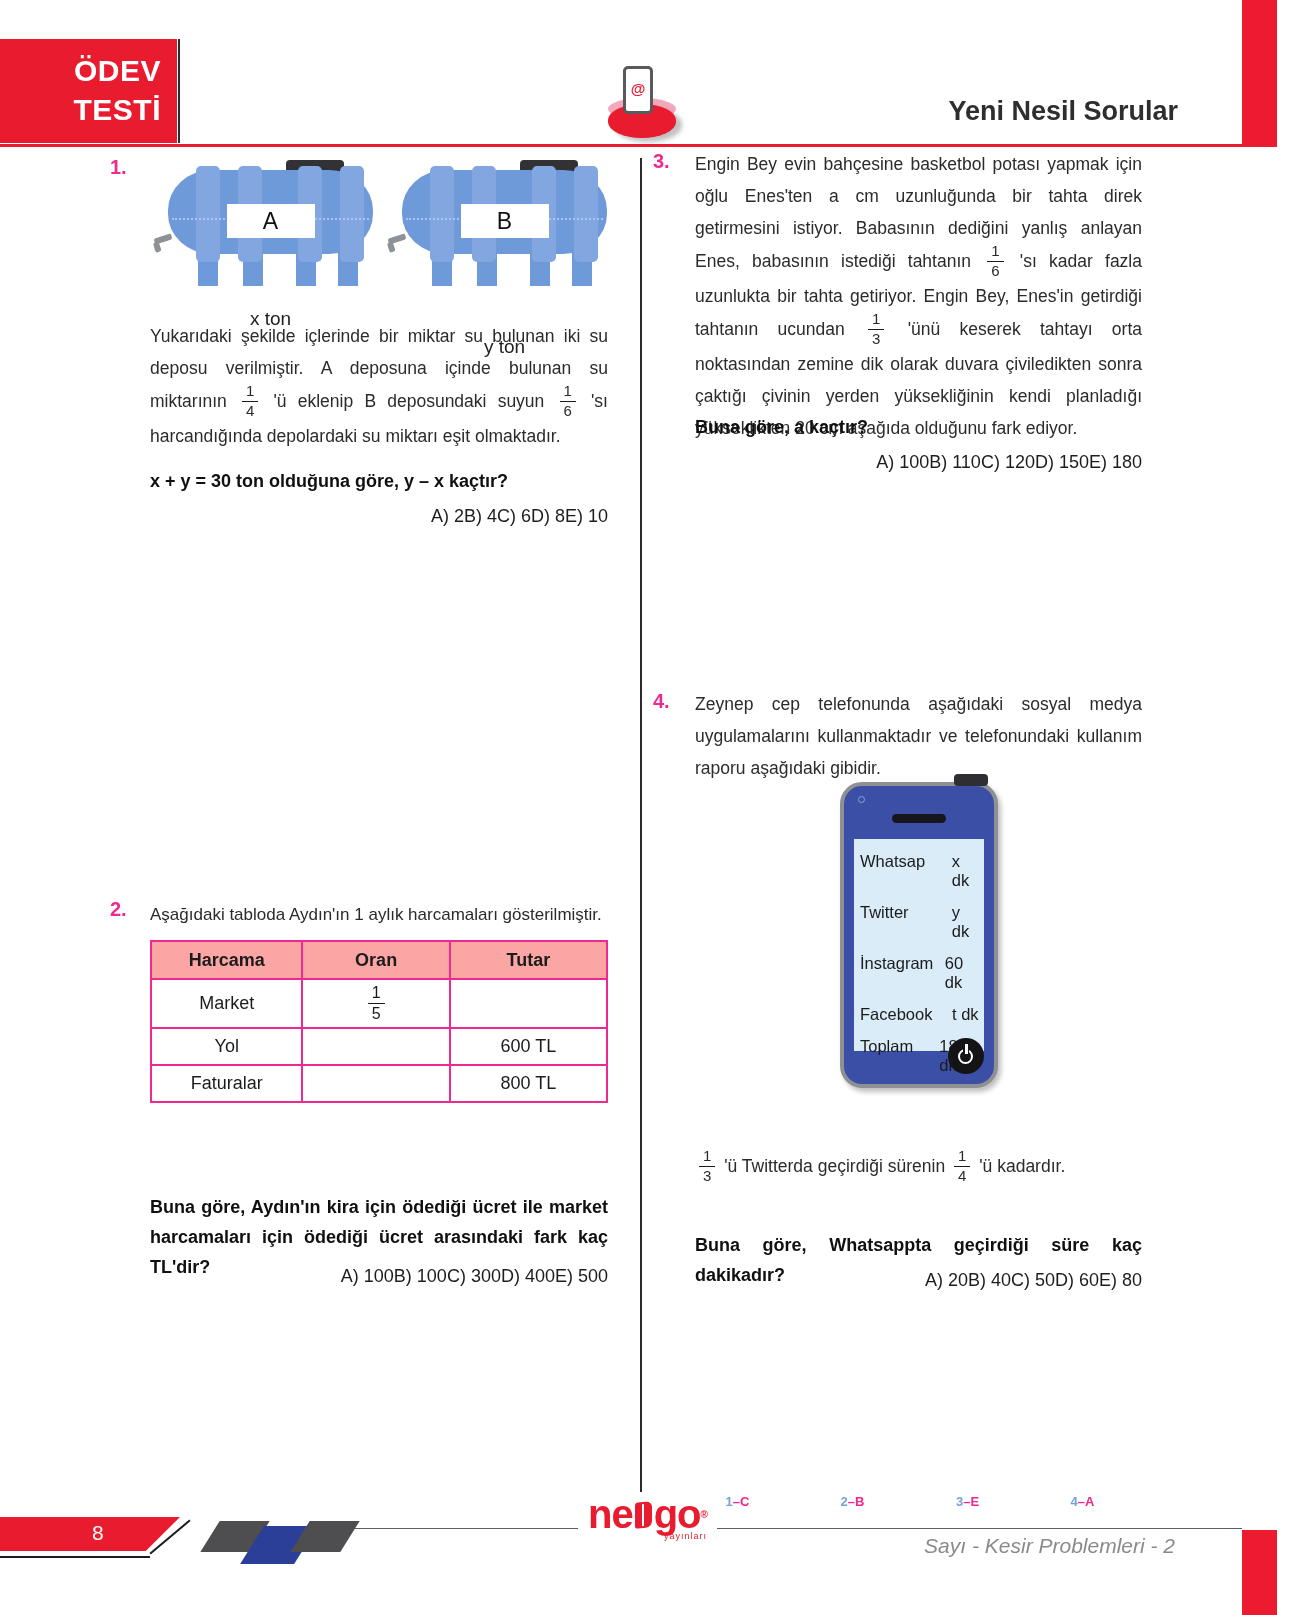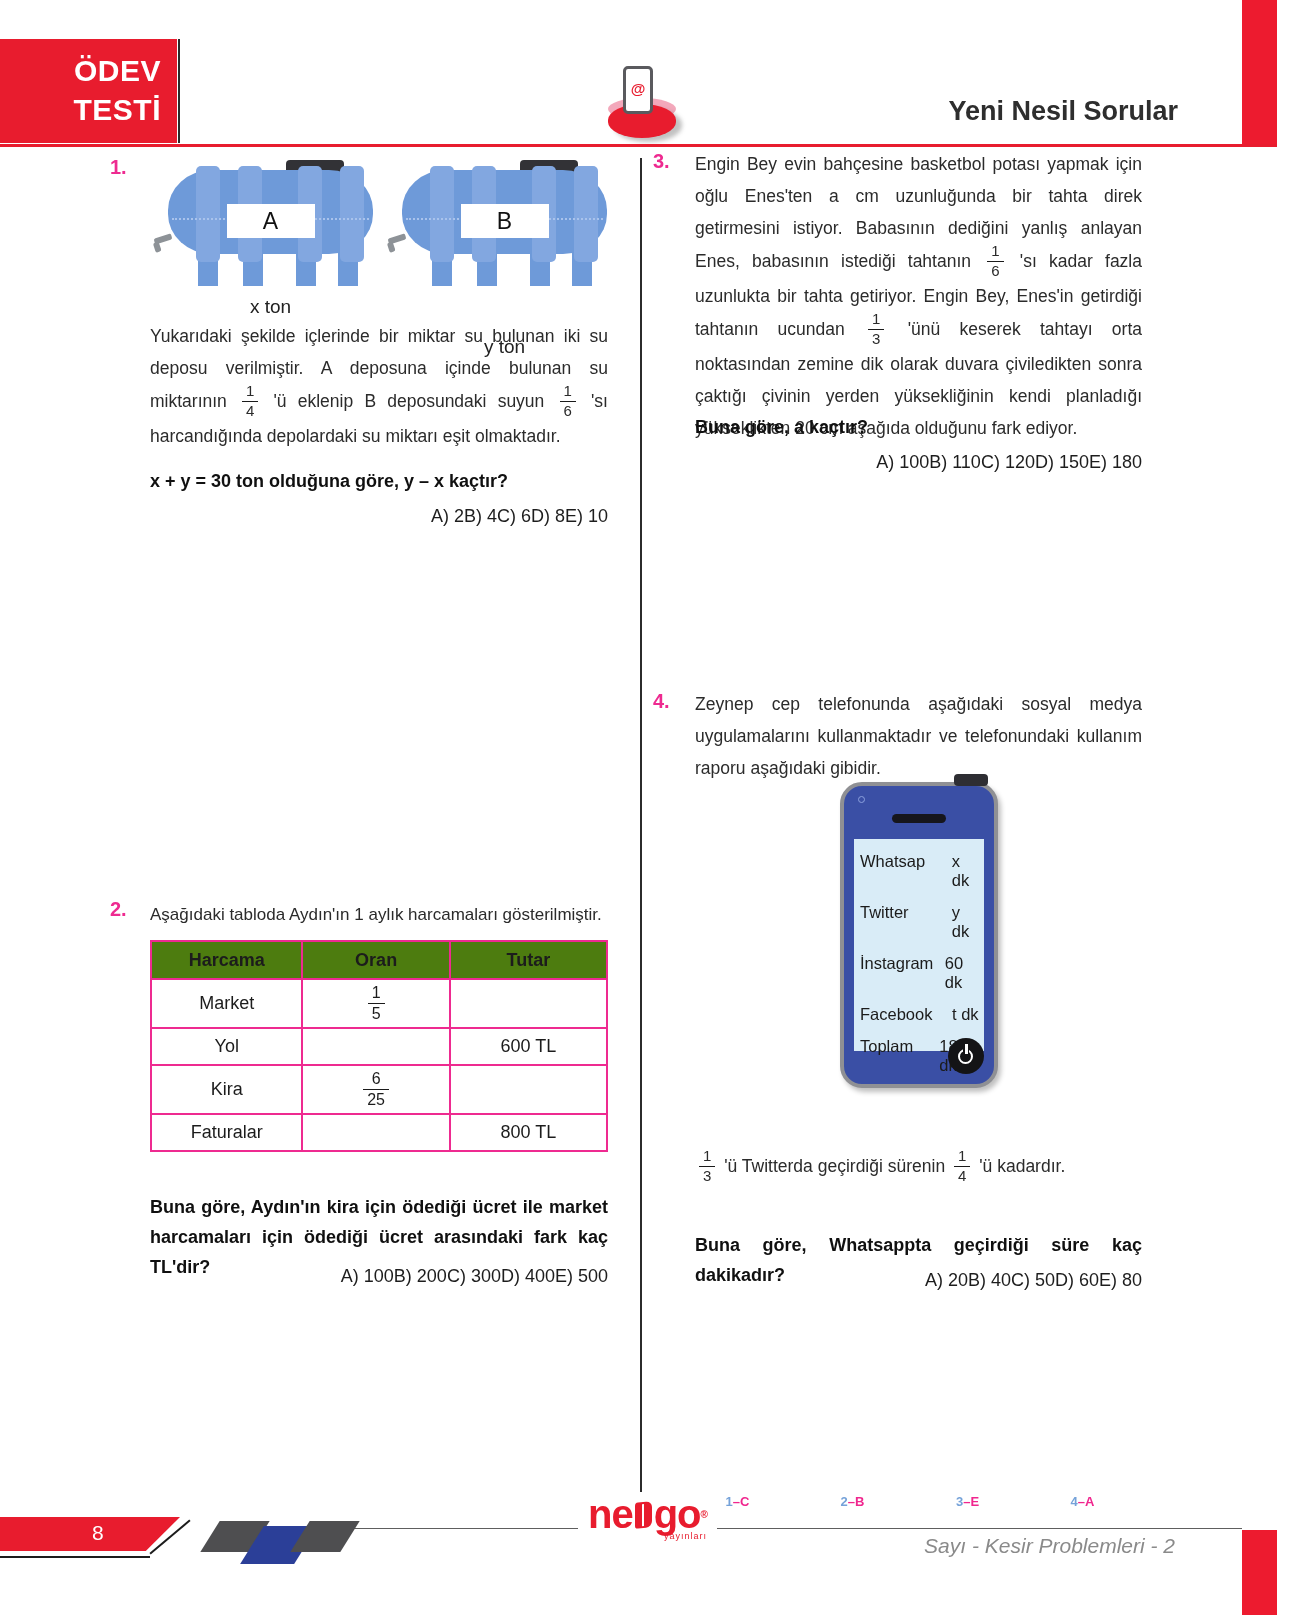--- a/index.html
+++ b/index.html
@@ -49,21 +49,21 @@
     background:#fff; color:#111; font-size:23px; line-height:34px; text-align:center; z-index:3; }
   .tank .leg { position:absolute; top:92px; width:20px; height:34px; background:#6e9ad9; }
   .tank .faucet { position:absolute; left:-14px; top:76px; width:18px; height:6px; background:#8d9297; transform:rotate(-18deg); border-radius:2px; }
   .tank .faucet::after { content:""; position:absolute; left:-2px; top:4px; width:6px; height:10px; background:#8d9297; border-radius:2px; }
   .tank-caption { position:absolute; width:205px; text-align:center; font-size:19px; color:#222; }
 
   
   table.spend { position:absolute; left:150px; top:940px; width:458px; border-collapse:collapse;
     font-size:18px; color:#1c1c1c; }
   table.spend th, table.spend td { border:2.4px solid #ee2a90; text-align:center; vertical-align:middle; }
-  table.spend th { background:#4d7c0f; font-weight:700; height:38px; }
+  table.spend th { background:#fca5a5; font-weight:700; height:38px; }
   table.spend td { height:37px; }
   table.spend tr.tall td { height:49px; }
   table.spend .tfrac { font-size:16px; top:0; }
 
   
   .phone { position:absolute; left:840px; top:782px; width:158px; height:306px;
     background:#3a4fa5; border:4px solid #8f9094; border-radius:22px; box-shadow:3px 4px 5px rgba(0,0,0,.25); }
   .phone .cam { position:absolute; left:14px; top:10px; width:7px; height:7px; border:1.6px solid #8ba0dd; border-radius:50%; }
   .phone .spk { position:absolute; left:50%; transform:translateX(-50%); top:28px; width:54px; height:9px; background:#16161c; border-radius:5px; }
   .phone .topbtn { position:absolute; right:6px; top:-12px; width:34px; height:12px; background:#2e2e33; border-radius:4px; }
@@ -131,21 +131,21 @@
     <div class="leg" style="left:170px;"></div>
     <div class="tbody"></div>
     <div class="rib" style="left:28px;"></div>
     <div class="rib" style="left:70px;"></div>
     <div class="rib" style="left:130px;"></div>
     <div class="rib" style="left:172px;"></div>
     <div class="seam"></div>
     <div class="faucet"></div>
     <div class="tlabel">A</div>
   </div>
-  <div class="tank-caption" style="left:168px; top:296px;text-align:center;">x ton</div>
+  <div class="tank-caption" style="left:168px; top:308px;text-align:center;">x ton</div>
 
   <div class="tank" style="left:402px; top:160px;">
     <div class="cap"></div>
     <div class="leg" style="left:30px;"></div>
     <div class="leg" style="left:75px;"></div>
     <div class="leg" style="left:128px;"></div>
     <div class="leg" style="left:170px;"></div>
     <div class="tbody"></div>
     <div class="rib" style="left:28px;"></div>
     <div class="rib" style="left:70px;"></div>
@@ -187,37 +187,32 @@
   <tr class="tall">
     <td>Market</td>
     <td><span class="frac tfrac"><span class="fn">1</span><span class="fd">5</span></span></td>
     <td></td>
   </tr>
   <tr>
     <td>Yol</td>
     <td></td>
     <td>600 TL</td>
   </tr>
-  <tr class="tall">
-    <td>Kira</td>
-    <td><span class="frac tfrac"><span class="fn">6</span><span class="fd">25</span></span></td>
-    <td></td>
-  </tr>
   <tr>
     <td>Faturalar</td>
     <td></td>
     <td>800 TL</td>
   </tr>
 </tbody>
   </table>
 
 <div class="stem" style="left:150px; top:1192px; width:458px;">Buna göre, Aydın'ın kira için ödediği ücret ile market harcamaları için ödediği ücret arasındaki fark kaç TL'dir?</div>
 <div class="opts" style="left:150px; top:1266px; width:458px;">
   <span>A) 100</span>
-  <span>B) 200</span>
+  <span>B) 100</span>
   <span>C) 300</span>
   <span>D) 400</span>
   <span>E) 500</span>
 </div>
 
 <div class="qnum" style="left:653px; top:150px;">3.</div>
 <p class="para" style="left:695px; top:148px; width:447px;">
   <span>Engin Bey evin bahçesine basketbol potası yapmak için oğlu Enes'ten a cm uzunluğunda bir tahta direk getirmesini istiyor. Babasının dediğini yanlış anlayan Enes, babasının istediği tahtanın</span>
   <span class="frac"><span class="fn">1</span><span class="fd">6</span></span>
   <span>'sı kadar fazla uzunlukta bir tahta getiriyor. Engin Bey, Enes'in getirdiği tahtanın ucundan</span>

